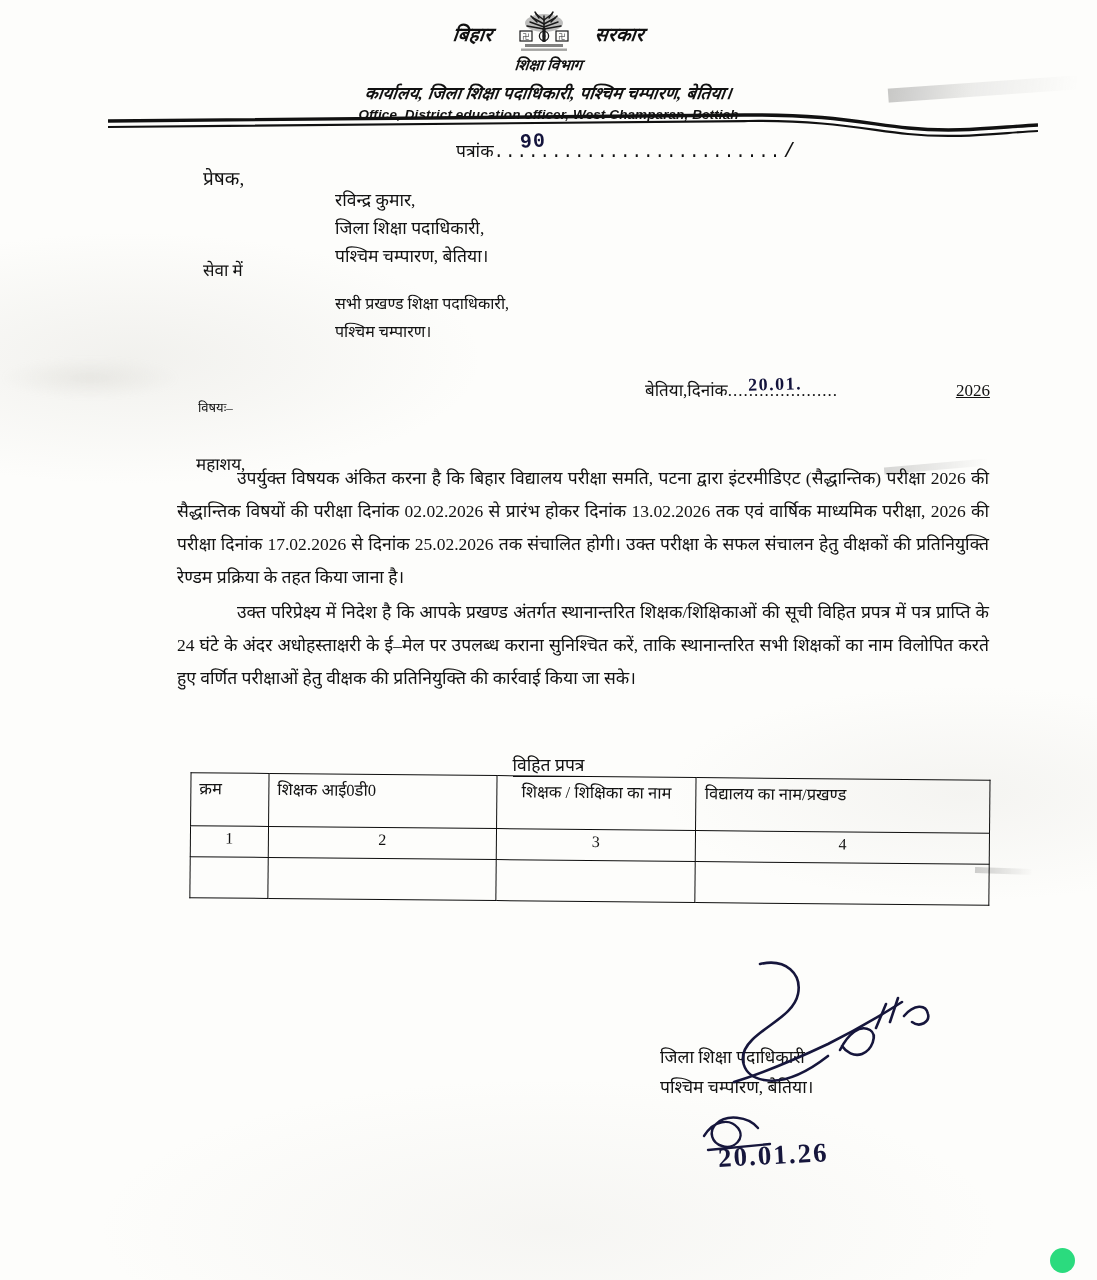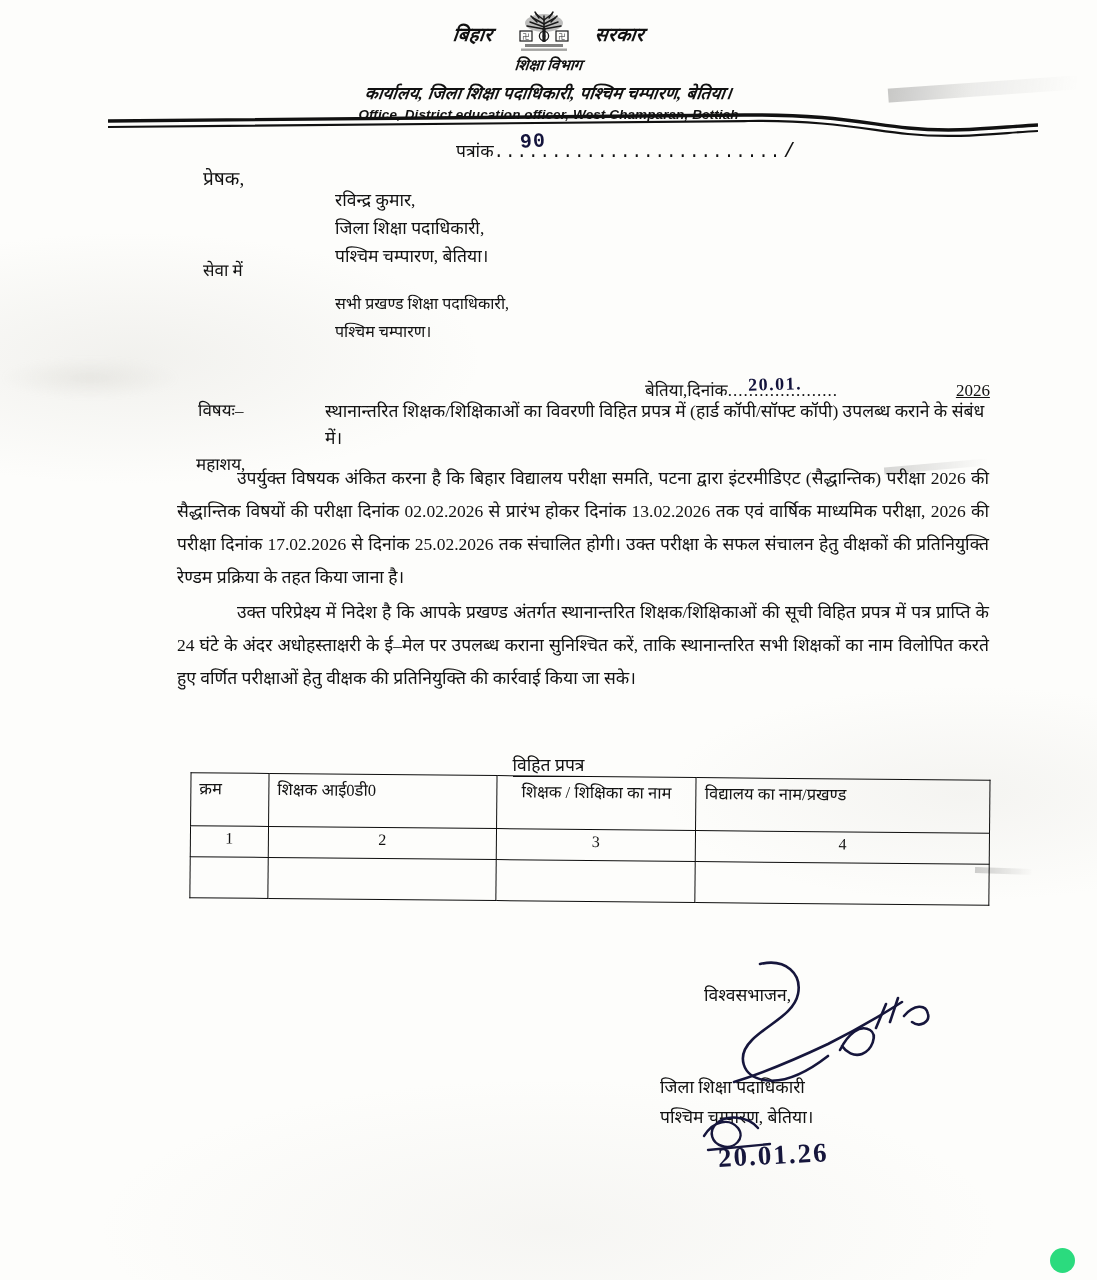--- a/index.html
+++ b/index.html
@@ -184,21 +184,21 @@
     transform: rotate(-1.5deg);
     letter-spacing: 1.5px;
   }
   .pd-year { margin-left: 118px; text-decoration: underline; }
 
   
   .lbl-vishay {
     position: absolute;
     top: 398px;
     left: 198px;
-    font-size: 17px;
+    font-size: 13px;
     z-index: 4;
   }
   .subject-text {
     position: absolute;
     top: 398px;
     left: 325px;
     width: 660px;
     font-size: 17.5px;
     line-height: 27px;
     z-index: 4;
@@ -446,21 +446,20 @@
   <div class="to-block">
     <div>सभी प्रखण्ड शिक्षा पदाधिकारी,</div>
     <div>पश्चिम चम्पारण।</div>
   </div>
 
   <div class="place-date">
     <span>बेतिया,दिनांक</span><span class="dots">.....................</span><span class="pd-hand">20.01.</span><span class="pd-year">2026</span>
   </div>
 
   <div class="lbl-vishay">विषयः–</div>
-  <div class="subject-text">स्थानान्तरित शिक्षक/शिक्षिकाओं का विवरणी विहित प्रपत्र में (हार्ड कॉपी/सॉफ्ट कॉपी) उपलब्ध कराने के संबंध में।</div>
 
   <div class="lbl-mahashay">महाशय,</div>
 
   <div class="body-para para-1">उपर्युक्त विषयक अंकित करना है कि बिहार विद्यालय परीक्षा समति, पटना द्वारा इंटरमीडिएट (सैद्धान्तिक) परीक्षा 2026 की सैद्धान्तिक विषयों की परीक्षा दिनांक 02.02.2026 से प्रारंभ होकर दिनांक 13.02.2026 तक एवं वार्षिक माध्यमिक परीक्षा, 2026 की परीक्षा दिनांक 17.02.2026 से दिनांक 25.02.2026 तक संचालित होगी। उक्त परीक्षा के सफल संचालन हेतु वीक्षकों की प्रतिनियुक्ति रेण्डम प्रक्रिया के तहत किया जाना है।</div>
 
   <div class="body-para para-2">उक्त परिप्रेक्ष्य में निदेश है कि आपके प्रखण्ड अंतर्गत स्थानान्तरित शिक्षक/शिक्षिकाओं की सूची विहित प्रपत्र में पत्र प्राप्ति के 24 घंटे के अंदर अधोहस्ताक्षरी के ई–मेल पर उपलब्ध कराना सुनिश्चित करें, ताकि स्थानान्तरित सभी शिक्षकों का नाम विलोपित करते हुए वर्णित परीक्षाओं हेतु वीक्षक की प्रतिनियुक्ति की कार्रवाई किया जा सके।</div>
 
   <div class="table-title">
     <span>विहित प्रपत्र</span>
   </div>
@@ -492,21 +491,20 @@
           <td></td>
           <td></td>
           <td></td>
           <td></td>
         </tr>
       </tbody>
     </table>
   </div>
 
   <div class="sig-block">
-    <div class="sig-faith">विश्वसभाजन,</div>
     <div class="sig-title">जिला शिक्षा पदाधिकारी</div>
     <div>पश्चिम चम्पारण, बेतिया।</div>
   </div>
 
   <div class="sig-scribble">
     <svg width="260" height="220" viewBox="0 0 260 220" aria-hidden="true">
       <g fill="none" stroke="#16163c" stroke-width="2.6" stroke-linecap="round" stroke-linejoin="round">
 
         <path d="M70 6 C96 0 112 16 108 36 C104 56 78 66 62 82 C46 98 52 118 74 122
                  C96 126 120 112 138 98"></path>

